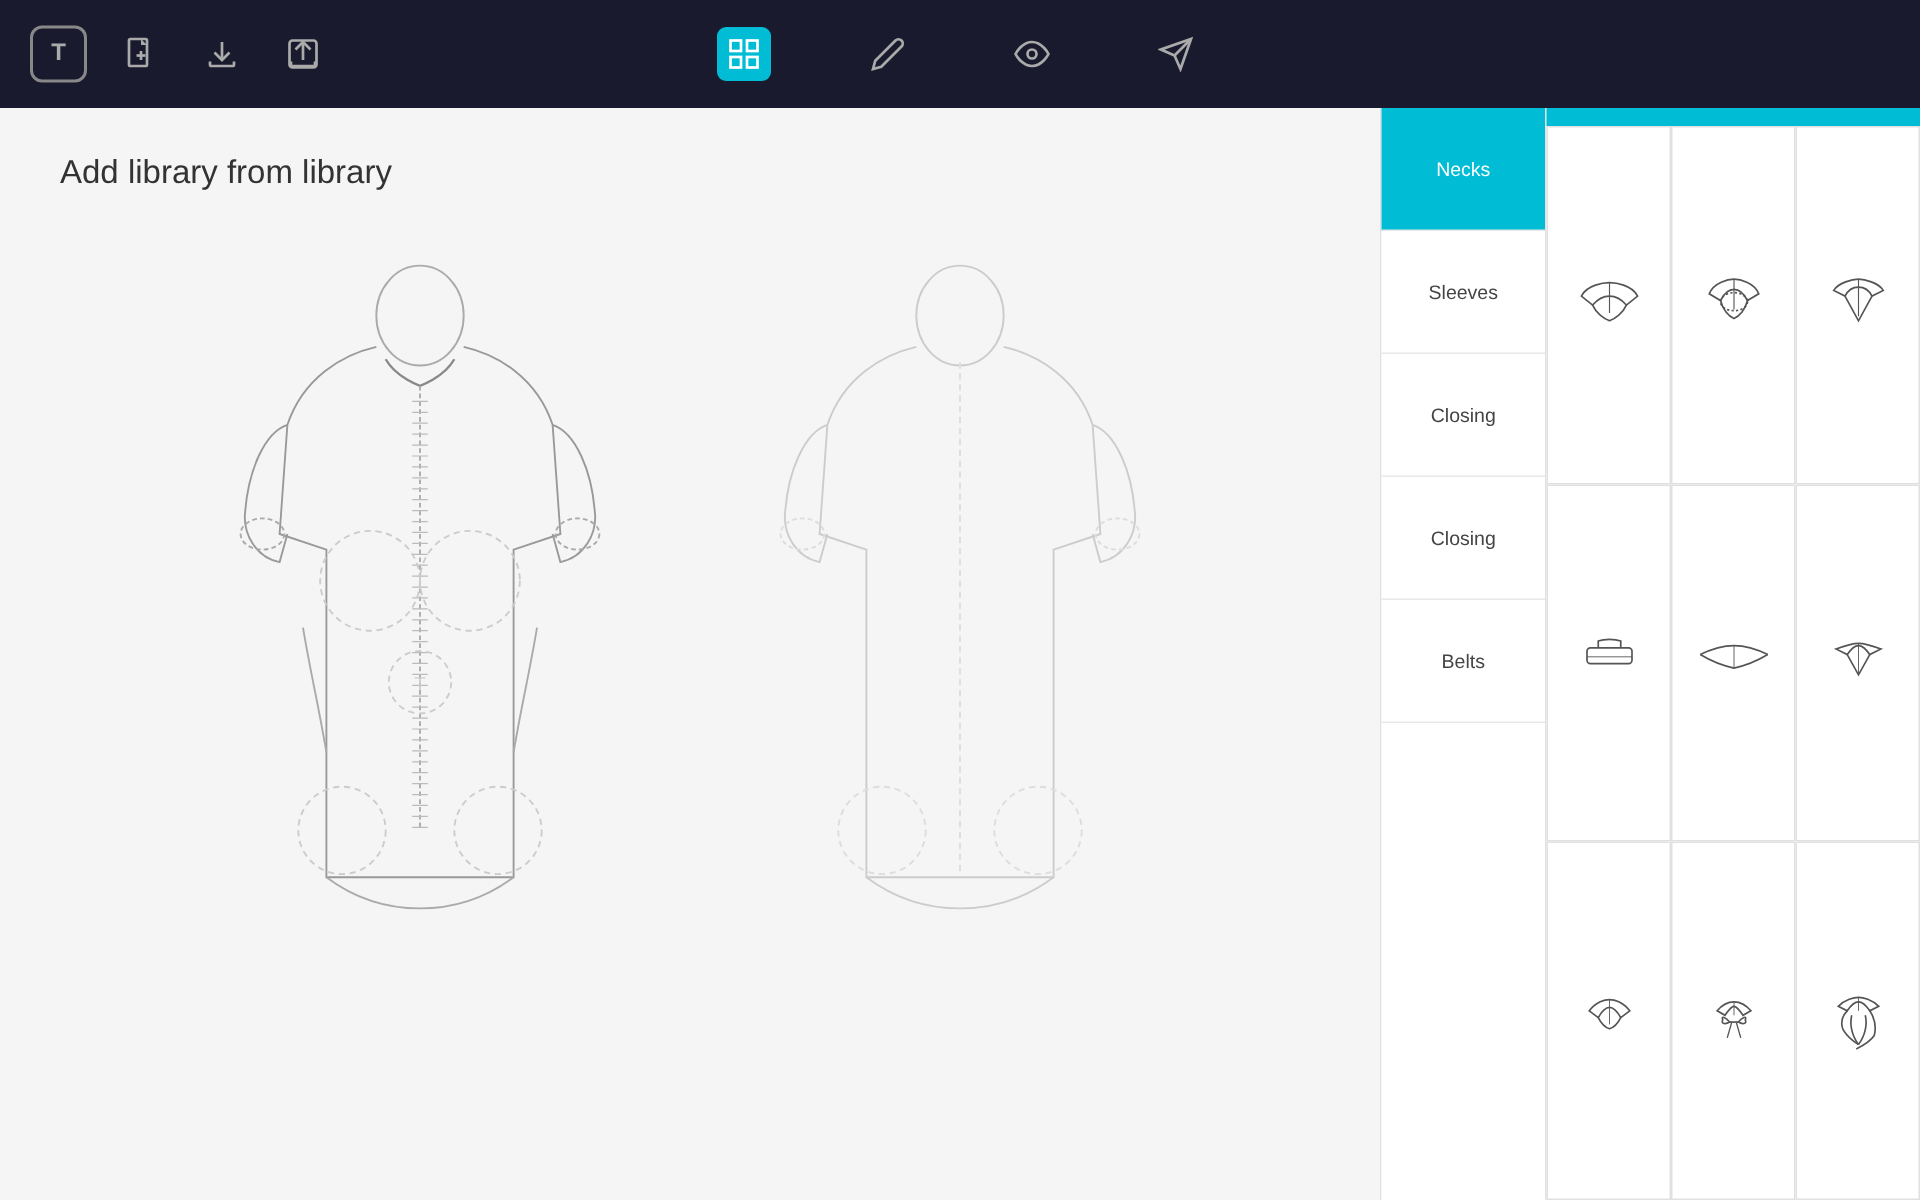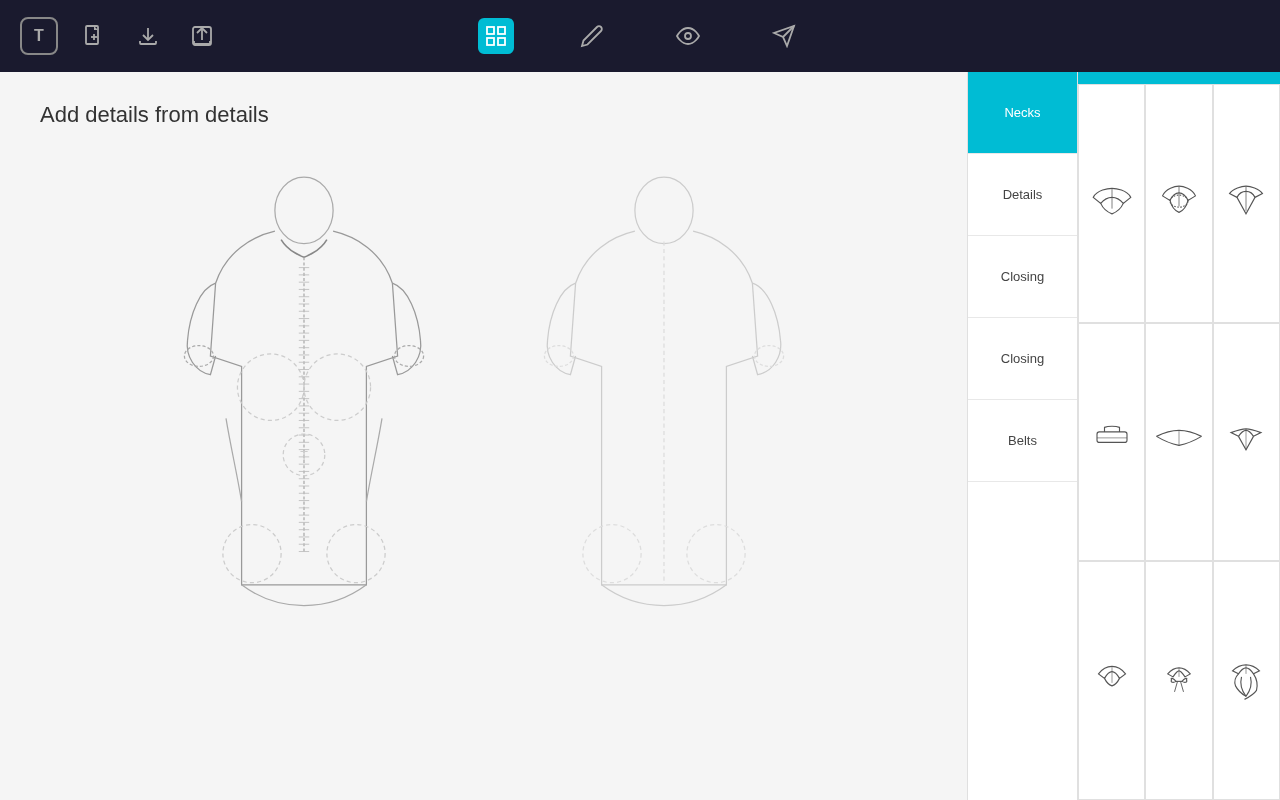--- a/index.html
+++ b/index.html
@@ -92,21 +92,21 @@
     }
 
     .garment-svg-wrap {
       width: 300px;
       height: 520px;
       position: relative;
     }
 
     
     .right-panel {
-      width: 313px;
+      width: 360px;
       background: #fff;
       border-left: 1px solid #e0e0e0;
       display: flex;
       flex-shrink: 0;
     }
 
     
     .category-sidebar {
       width: 110px;
       background: #fff;
@@ -253,21 +253,21 @@
         <line x1="22" y1="2" x2="11" y2="13"></line>
         <polygon points="22 2 15 22 11 13 2 9 22 2"></polygon>
       </svg>
     </div>
   </div>
 </div>
 
 <div class="main-content">
 
   <div class="canvas-area">
-    <h1 class="page-title">Add details from details</h1>
+    <h1 class="page-title">Add library from library</h1>
 
     <div class="garment-container">
 
       <div class="garment-svg-wrap">
         <svg viewBox="0 0 280 500" class="garment-sketch" fill="none" stroke="#999" stroke-width="1.2">
 
           <ellipse cx="140" cy="60" rx="28" ry="32" stroke="#aaa"></ellipse>
 
           <path d="M112 80 C90 85 65 100 55 130 L50 200 L80 210 L80 420 L200 420 L200 210 L230 200 L225 130 C215 100 190 85 168 80" stroke="#999"></path>
 
@@ -323,21 +323,21 @@
     </div>
   </div>
 
   <div class="right-panel">
 
     <div class="category-sidebar">
       <div class="category-item active">
         <span>Necks</span>
       </div>
       <div class="category-item">
-        <span>Details</span>
+        <span>Sleeves</span>
       </div>
       <div class="category-item">
         <span>Closing</span>
       </div>
       <div class="category-item">
         <span>Closing</span>
       </div>
       <div class="category-item">
         <span>Belts</span>
       </div>

